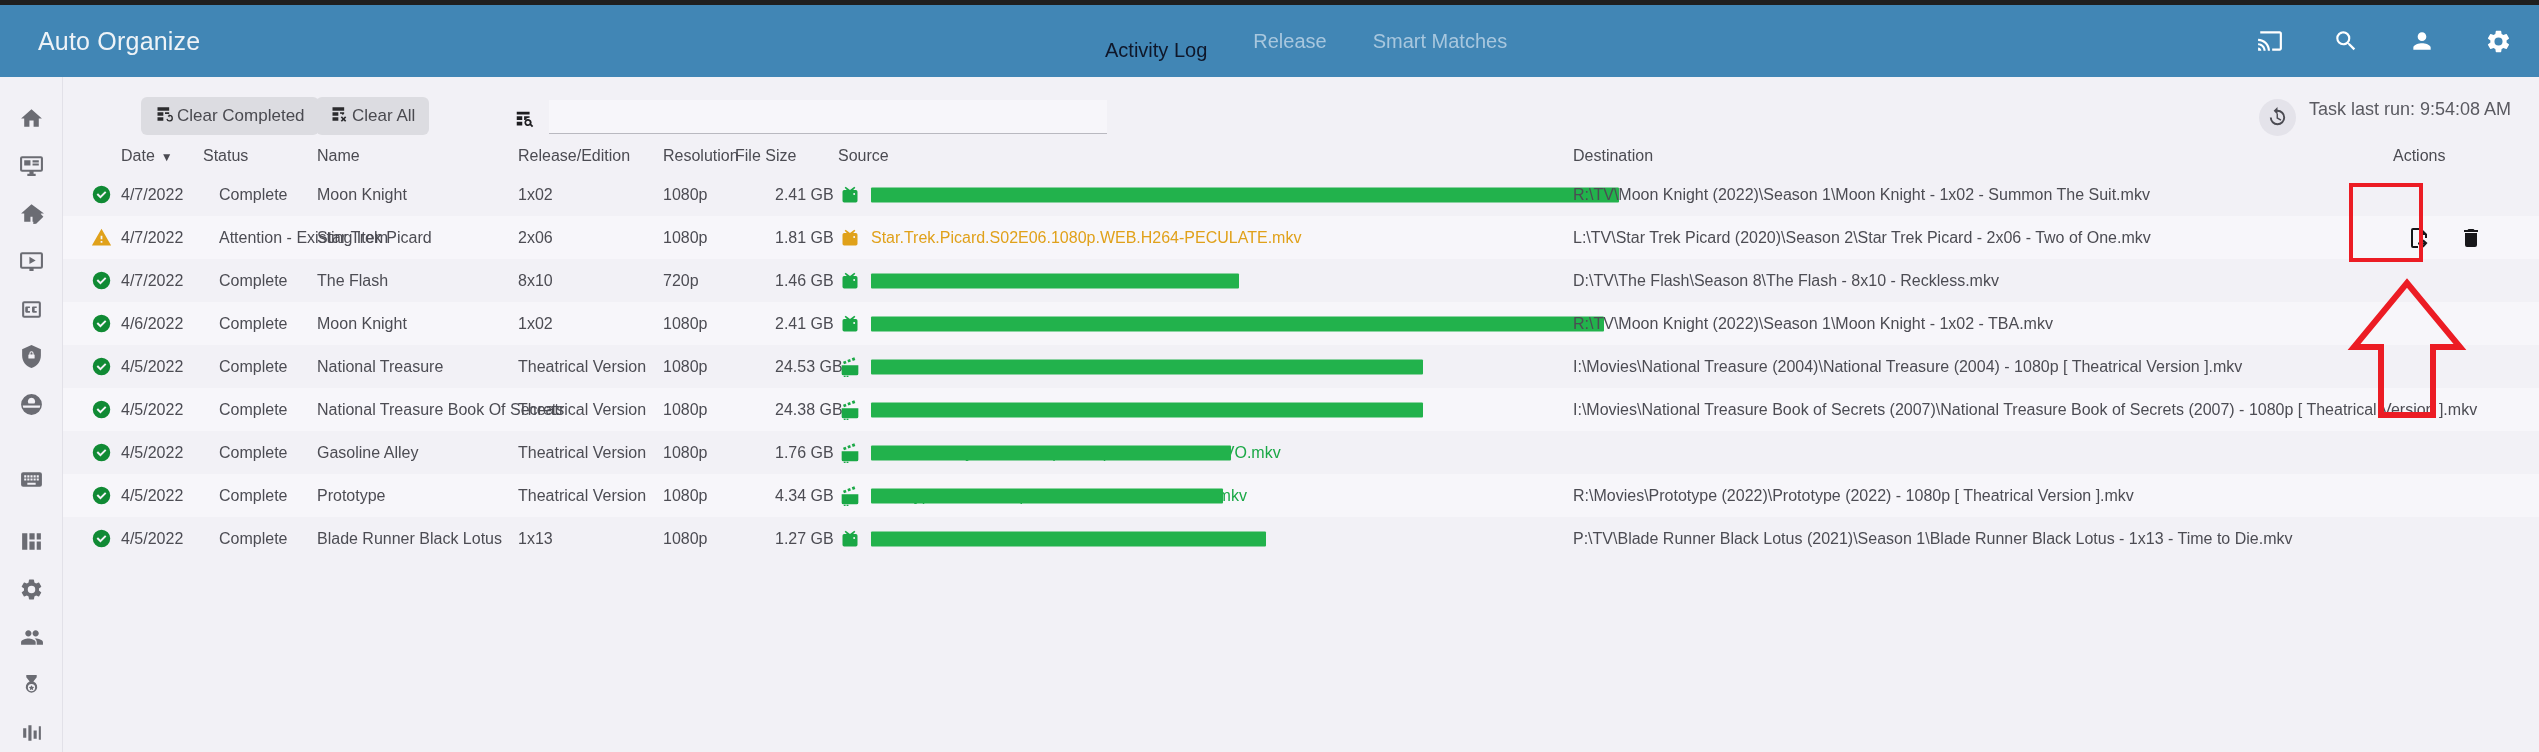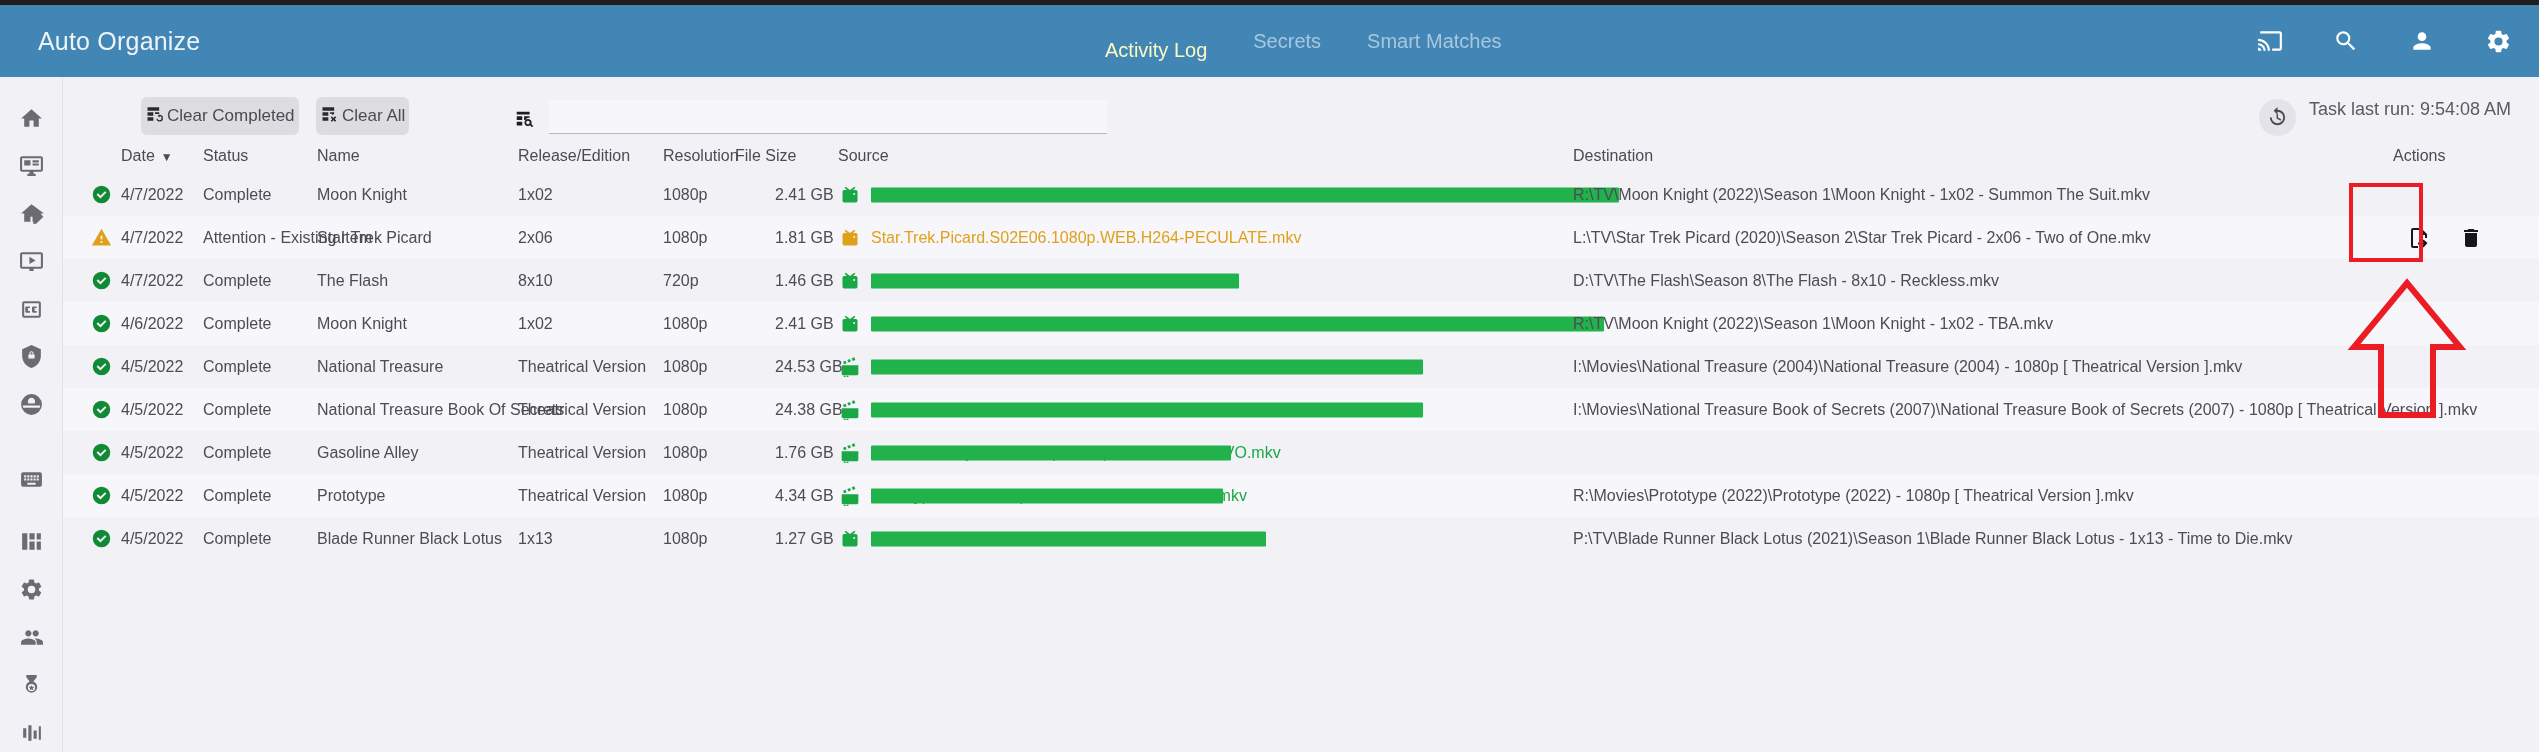--- a/index.html
+++ b/index.html
@@ -20,21 +20,21 @@
     background: #4186b5; display: flex; align-items: center;
   }
   .header-title {
     color: #eef3f7; font-size: 25px; margin-left: 38px; letter-spacing: .2px; font-weight: 400;
   }
   .header-tabs {
     position: absolute; left: 1105px; top: 0; height: 72px;
     display: flex; align-items: center; gap: 46px;
   }
   .tab { font-size: 20px; color: #a8c7de; cursor: pointer; white-space: nowrap; }
-  .tab.active { color: #fef9c3; margin-top: 19px; }
+  .tab.active { color: #0f172a; margin-top: 19px; }
   .header-icons {
     position: absolute; right: 26px; top: 0; height: 72px;
     display: flex; align-items: center; gap: 46px;
   }
   .hicon { width: 30px; height: 30px; display:flex; align-items:center; justify-content:center; cursor:pointer; }
   .hicon svg { fill: #ffffff; }
 
   
   .sidebar {
     position: absolute; top: 77px; left: 0; width: 63px; height: 675px;
@@ -49,21 +49,21 @@
   .side-gap { height: 11px; }
 
   
   .content { position: absolute; top: 77px; left: 63px; width: 2476px; height: 675px; }
 
   
   .toolbar { position: relative; height: 64px; }
   .btn {
     position:absolute; top: 20px; height: 38px;
     background: #dcdce1; border-radius: 6px; border: none;
-    display: flex; align-items: center; padding: 0 4px; cursor: pointer;
+    display: flex; align-items: center; padding: 0 14px; cursor: pointer;
     font-size: 17px; color: #4a4a50; font-family: "Liberation Sans", sans-serif;
   }
   .btn svg { fill: #2b2b2e; margin-right: 2px; }
   #btn-clear-completed { left: 78px; }
   #btn-clear-all { left: 253px; }
   .search-wrap {
     position: absolute; left: 448px; top: 23px;
     display: flex; align-items: flex-end; width: 596px;
   }
   .search-icon-box { width:28px; height:28px; display:flex; align-items:center; justify-content:center; }
@@ -102,21 +102,21 @@
   .row:not(.alt) { background: #f2f1f6; }
   .cell {
     position: absolute; top: 0; height: 43px;
     display: flex; align-items: center;
     font-size: 16px; color: #4c4c53; white-space: nowrap;
   }
 
   
   .c-status-icon { left: 25px; width: 26px; justify-content:center; }
   .c-date   { left: 58px; }
-  .c-status { left: 140px; text-align: right; }
+  .c-status { left: 156px; text-align: right; }
   .c-name   { left: 254px; }
   .c-rel    { left: 455px; }
   .c-res    { left: 600px; }
   .c-size   { left: 672px; margin-left: 40px; }
   .c-src-ic { left: 775px; width: 24px; justify-content:center; }
   .c-src    { left: 808px; }
   .c-dest   { left: 1510px; }
   .c-actions{ left: 2288px; width: 188px; justify-content:center; }
 
   .status-ok svg { fill: #108a34; }
@@ -149,21 +149,21 @@
 
 <div class="app">
 
   <div class="topstrip"></div>
 
   <div class="header">
     <div class="header-title">Auto Organize</div>
 
     <div class="header-tabs">
       <div class="tab active">Activity Log</div>
-      <div class="tab">Secrets</div>
+      <div class="tab">Release</div>
       <div class="tab">Smart Matches</div>
     </div>
 
     <div class="header-icons">
       <div class="hicon">
         <svg viewBox="0 0 24 24" width="26" height="26">
             <path d="M1 18v3h3c0-1.66-1.34-3-3-3zm0-4v2c2.76 0 5 2.24 5 5h2c0-3.87-3.13-7-7-7zm0-4v2c4.97 0 9 4.03 9 9h2c0-6.08-4.93-11-11-11zM21 3H3v2h18v14h-7v2h7c1.1 0 2-.9 2-2V5c0-1.1-.9-2-2-2z"></path>
           </svg>
       </div>
       <div class="hicon">

